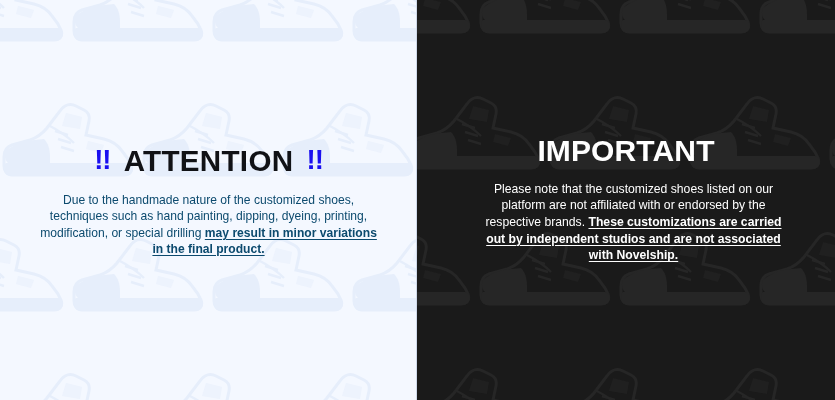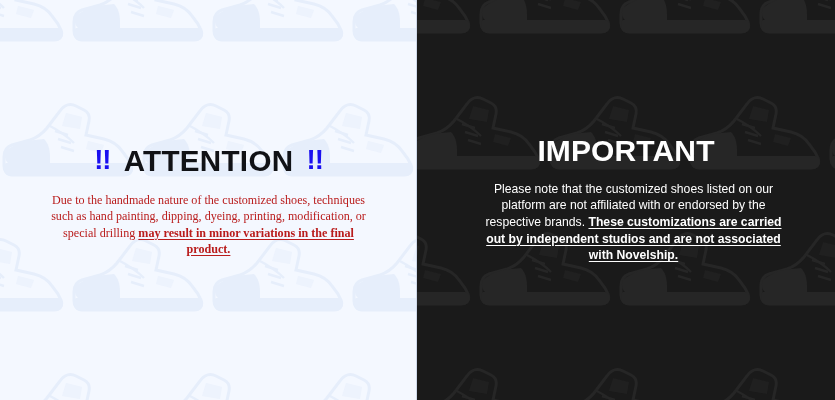--- a/index.html
+++ b/index.html
@@ -98,21 +98,21 @@
   }
   .headline-right .hl-line { display: block; }
 
   .body-copy {
     font-family: "Liberation Sans", sans-serif;
     font-size: 12.1px;
     line-height: 16.4px;
     margin: 0;
     font-weight: 400;
   }
-  .body-left  { color: #b91c1c; font-family: Liberation Serif, serif; }
+  .body-left  { color: #0c4a6e; }
   .body-right { color: #ffffff; font-size: 12.2px; line-height: 16.6px; margin-left: 15px; }
 
   .emph {
     font-weight: 700;
     text-decoration: underline;
     text-underline-offset: 2px;
     text-decoration-thickness: 1px;
   }
 
   .divider {

